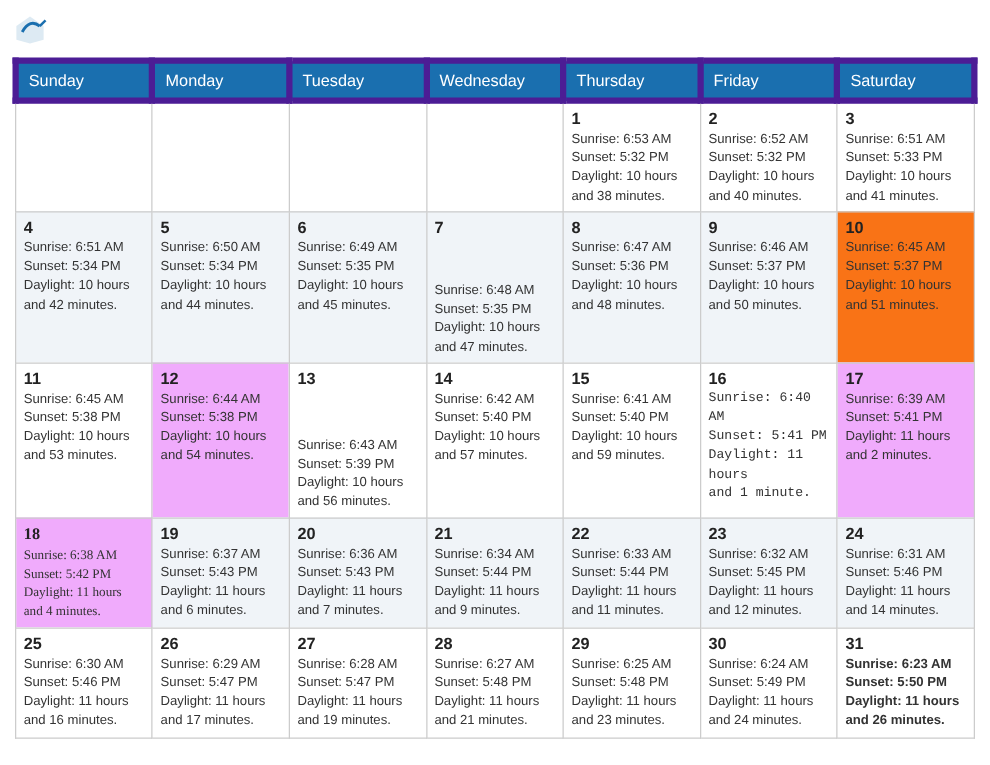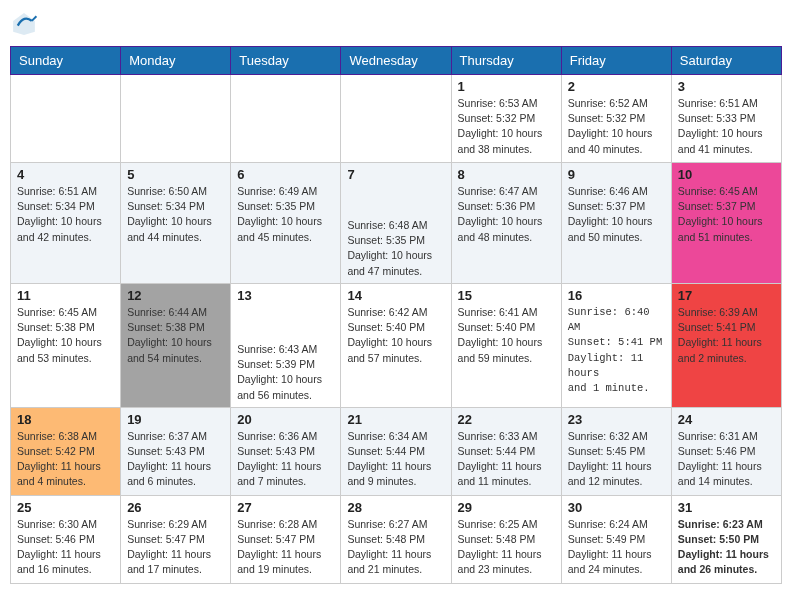--- a/index.html
+++ b/index.html
@@ -49,21 +49,21 @@
       border-collapse: collapse;
       font-size: 11px;
     }
     .calendar th {
       background: #1a6faf;
       color: #fff;
       text-align: left;
       padding: 6px 8px;
       font-size: 13px;
       font-weight: normal;
-      border: 1px solid #4c1d95;
+      border: 5px solid #4c1d95;
     }
     .calendar td {
       border: 1px solid #ccc;
       vertical-align: top;
       padding: 4px 6px;
       width: 110px;
       height: 88px;
       background: #fff;
     }
     .calendar tr:nth-child(odd) td {
@@ -185,37 +185,37 @@
 Daylight: 10 hours
 and 48 minutes.</div>
         </td>
         <td style="background: rgb(240, 244, 248);">
           <span class="day-num">9</span>
           <div class="day-info" style="white-space: pre-line;">Sunrise: 6:46 AM
 Sunset: 5:37 PM
 Daylight: 10 hours
 and 50 minutes.</div>
         </td>
-        <td style="background: #ec4899;">
+        <td style="background: #f97316;">
           <span class="day-num">10</span>
           <div class="day-info" style="white-space: pre-line;">Sunrise: 6:45 AM
 Sunset: 5:37 PM
 Daylight: 10 hours
 and 51 minutes.</div>
         </td>
       </tr>
       <tr>
         <td style="background: rgb(255, 255, 255);">
           <span class="day-num">11</span>
           <div class="day-info" style="white-space: pre-line;">Sunrise: 6:45 AM
 Sunset: 5:38 PM
 Daylight: 10 hours
 and 53 minutes.</div>
         </td>
-        <td style="background: #a3a3a3;">
+        <td style="background: #f0abfc;">
           <span class="day-num">12</span>
           <div class="day-info" style="white-space: pre-line;">Sunrise: 6:44 AM
 Sunset: 5:38 PM
 Daylight: 10 hours
 and 54 minutes.</div>
         </td>
         <td style="background: rgb(255, 255, 255);">
           <span class="day-num">13</span>
           <div class="day-info" style="white-space: pre-line; margin-top: 39px;">Sunrise: 6:43 AM
 Sunset: 5:39 PM
@@ -236,30 +236,30 @@
 Daylight: 10 hours
 and 59 minutes.</div>
         </td>
         <td style="background: rgb(255, 255, 255);">
           <span class="day-num">16</span>
           <div class="day-info" style="white-space: pre-line; font-family: Liberation Mono, monospace;">Sunrise: 6:40 AM
 Sunset: 5:41 PM
 Daylight: 11 hours
 and 1 minute.</div>
         </td>
-        <td style="background: #ef4444;">
+        <td style="background: #f0abfc;">
           <span class="day-num">17</span>
           <div class="day-info" style="white-space: pre-line;">Sunrise: 6:39 AM
 Sunset: 5:41 PM
 Daylight: 11 hours
 and 2 minutes.</div>
         </td>
       </tr>
       <tr>
-        <td style="background: #fdba74;">
+        <td style="background: #f0abfc; font-family: Liberation Serif, serif;">
           <span class="day-num">18</span>
           <div class="day-info" style="white-space: pre-line;">Sunrise: 6:38 AM
 Sunset: 5:42 PM
 Daylight: 11 hours
 and 4 minutes.</div>
         </td>
         <td style="background: rgb(240, 244, 248);">
           <span class="day-num">19</span>
           <div class="day-info" style="white-space: pre-line;">Sunrise: 6:37 AM
 Sunset: 5:43 PM

